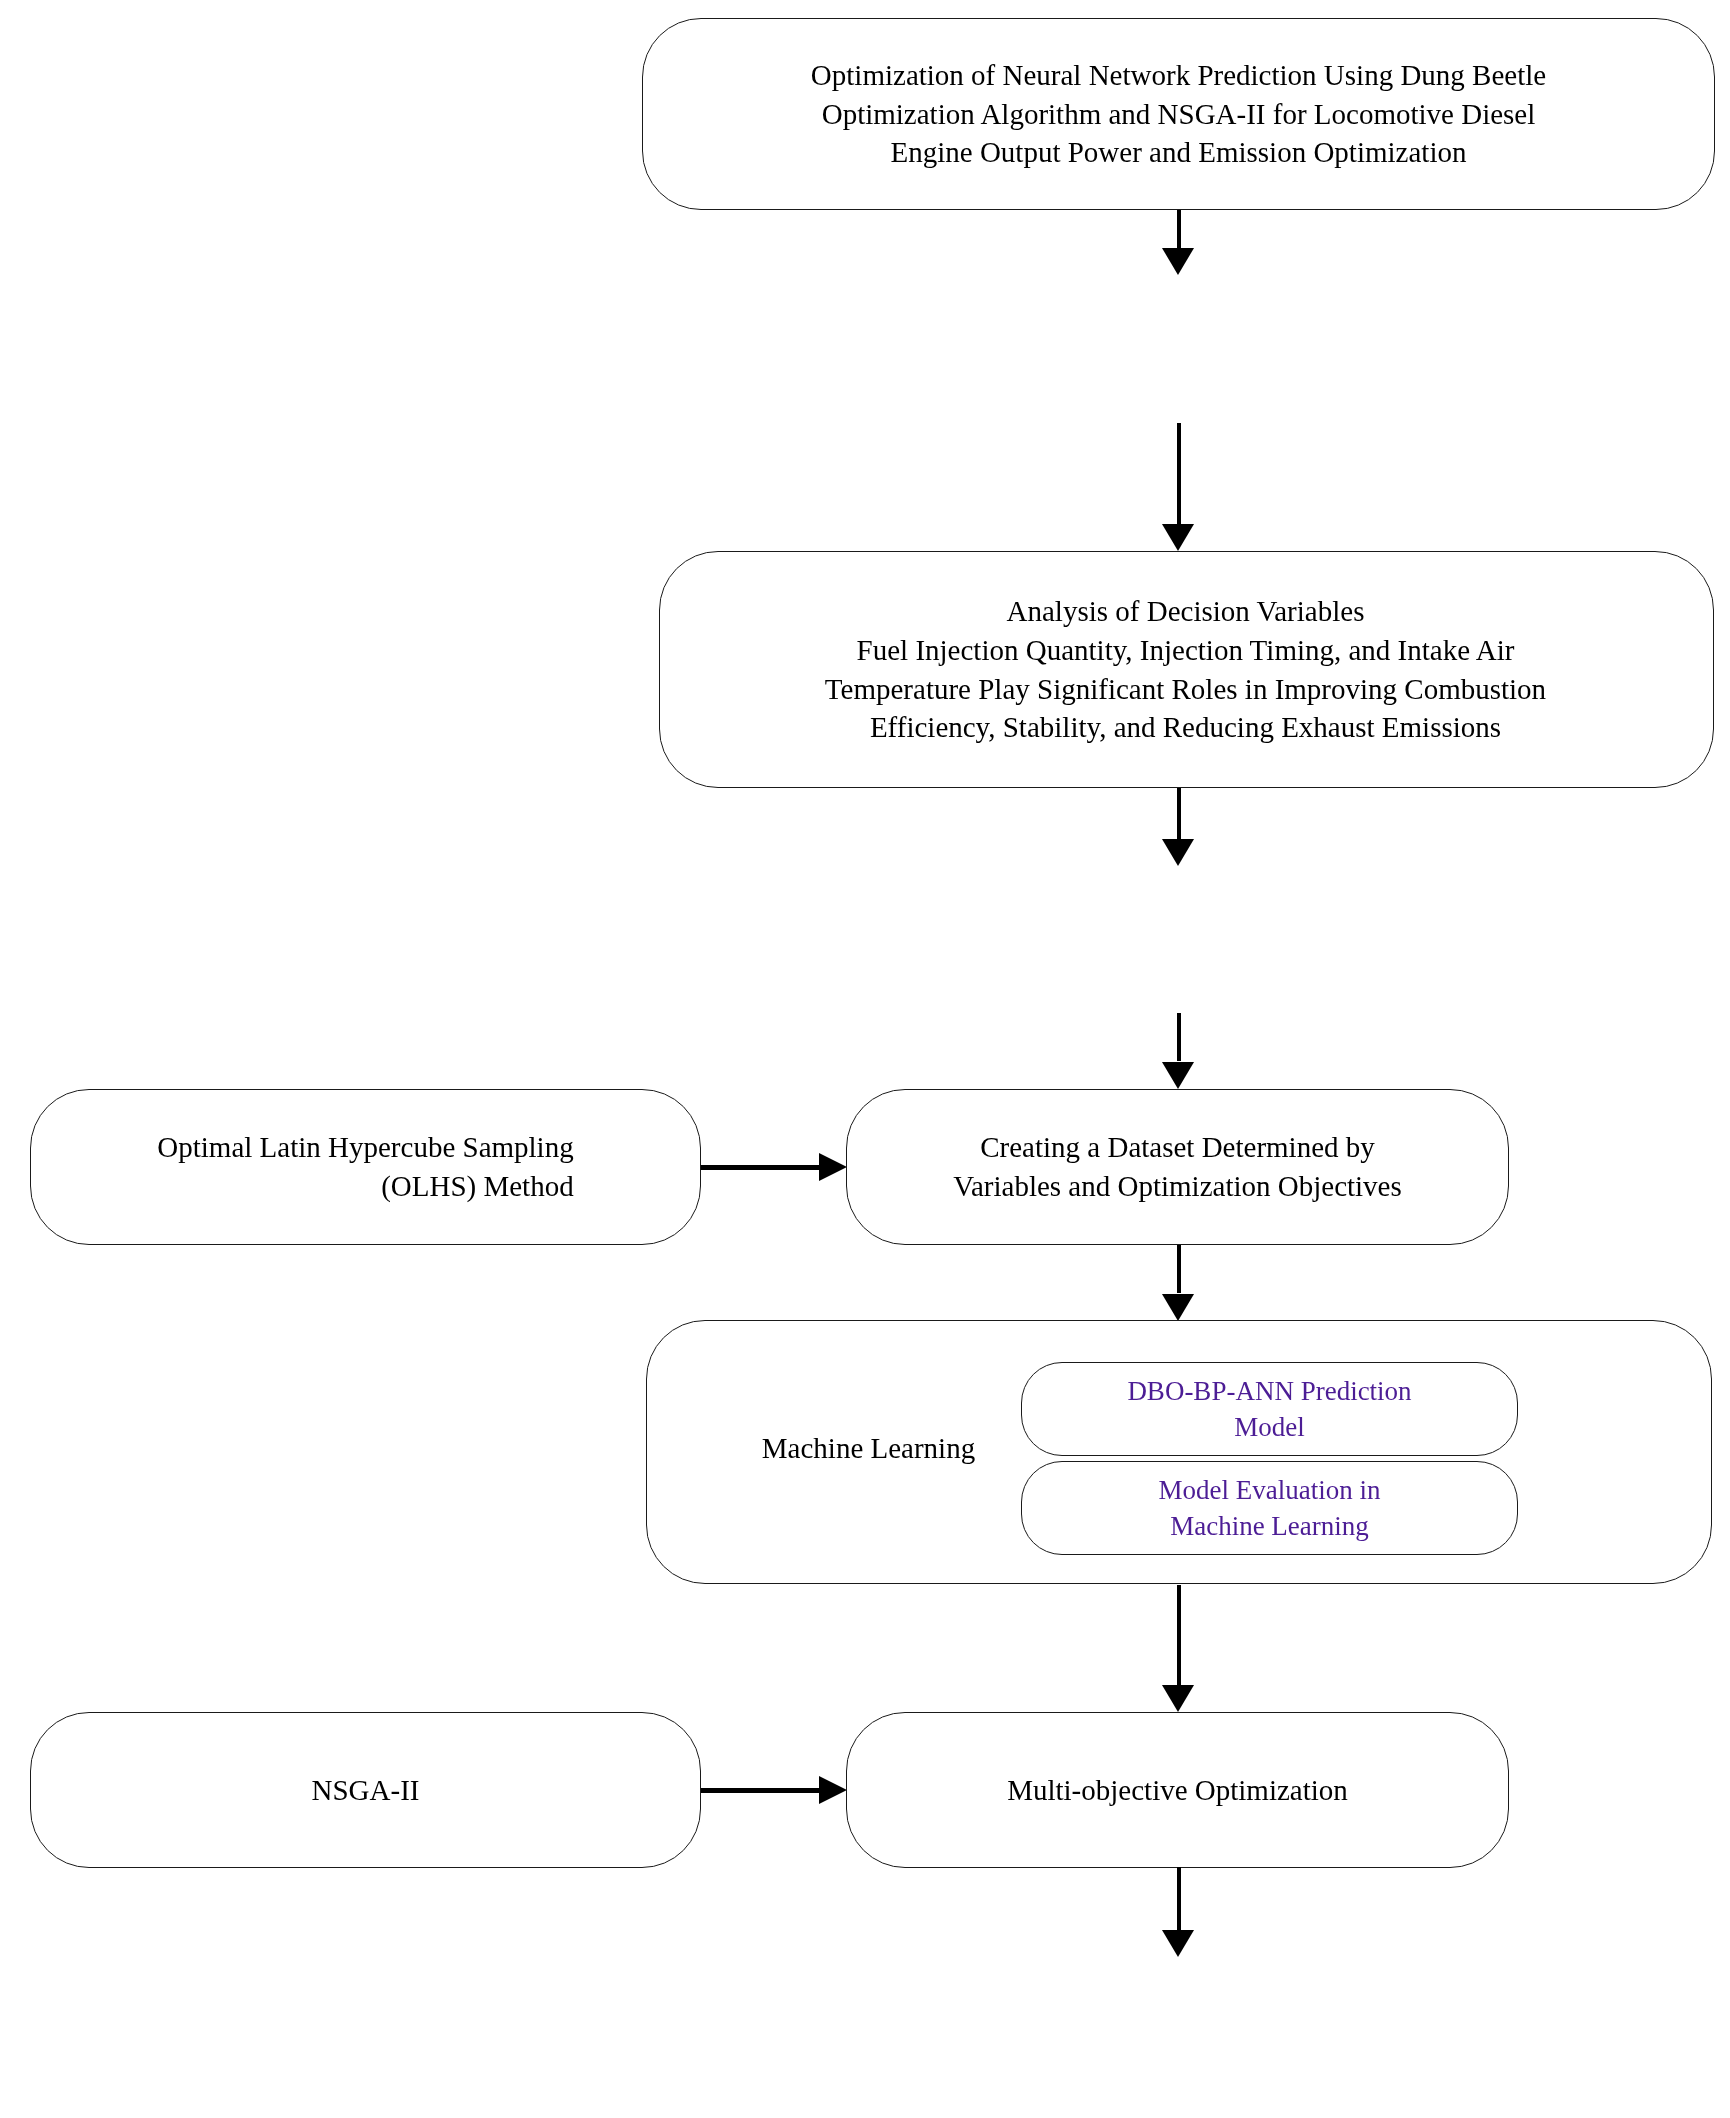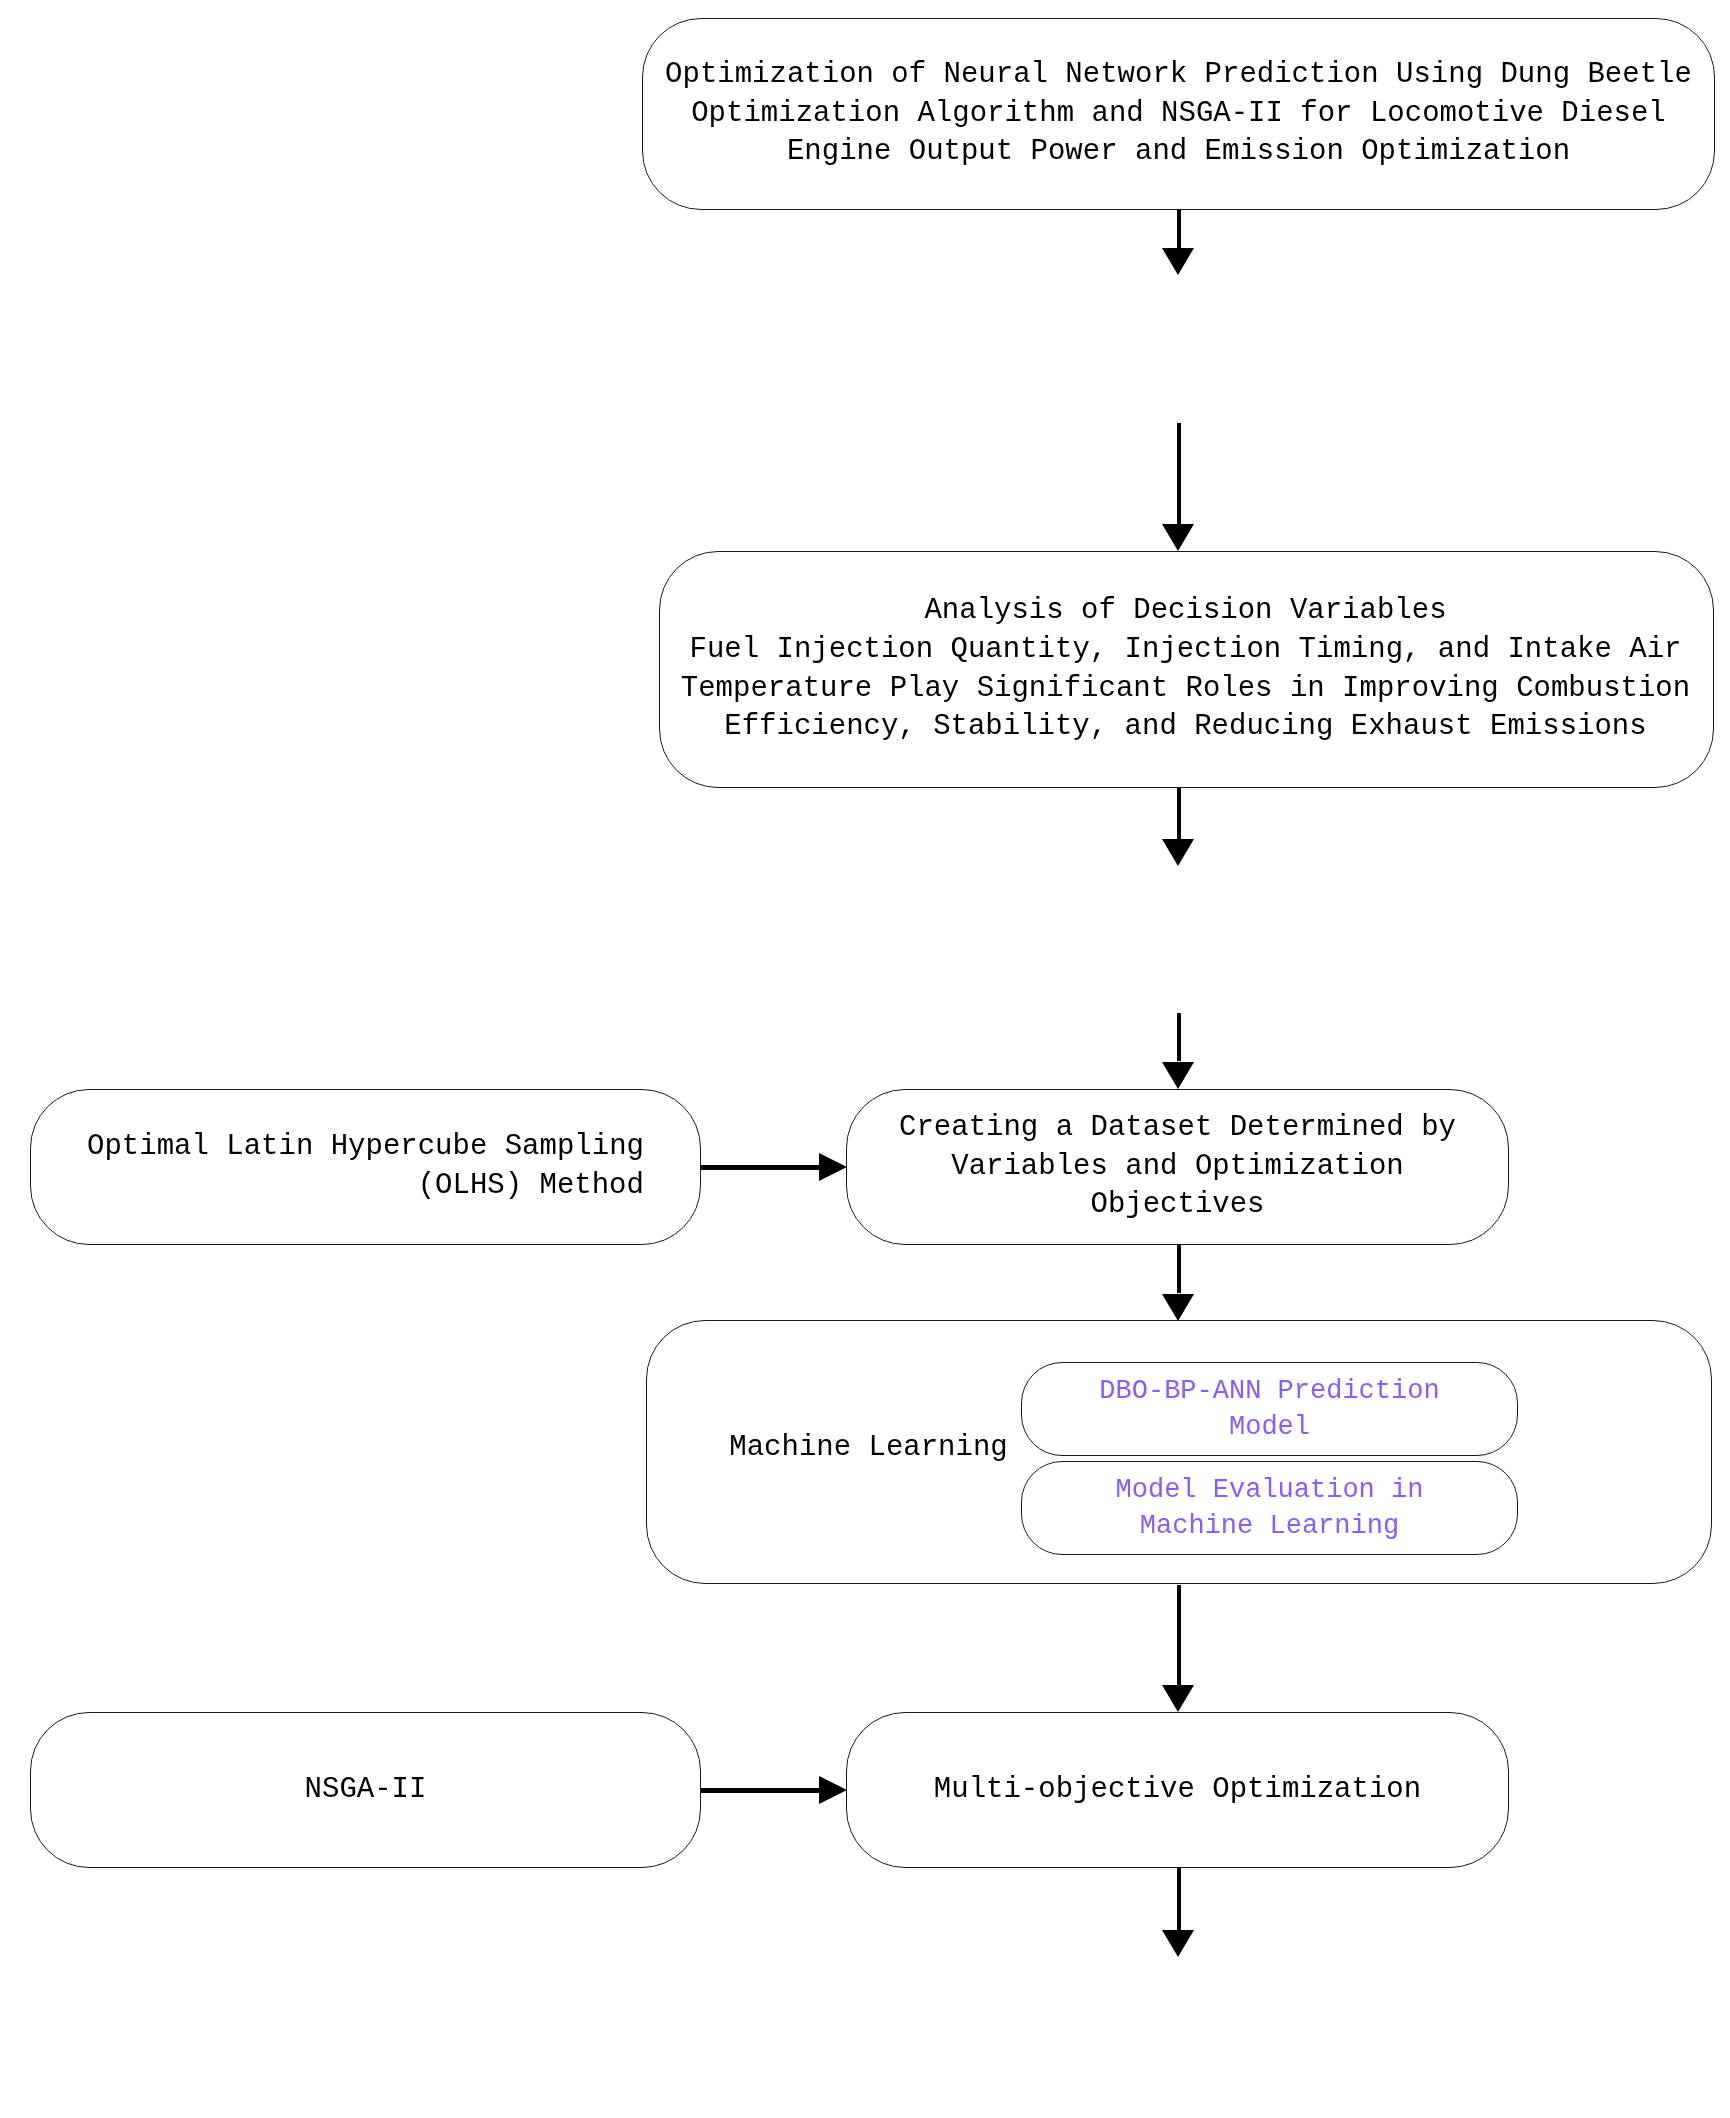--- a/index.html
+++ b/index.html
@@ -5,21 +5,21 @@
   html, body {
     margin: 0;
     padding: 0;
     background: #ffffff;
   }
   #canvas {
     position: relative;
     width: 1730px;
     height: 2119px;
     background: #ffffff;
-    font-family: Liberation Mono, monospace;
+    font-family: Liberation Serif, serif;
     overflow: hidden;
   }
   .node {
     position: absolute;
     box-sizing: border-box;
     border: 1.8px solid #1a1a1a;
     border-radius: 59px;
     background: #ffffff;
     display: flex;
     align-items: center;
@@ -38,21 +38,21 @@
   .subnode {
     position: absolute;
     box-sizing: border-box;
     border: 1.8px solid #1a1a1a;
     border-radius: 41px;
     background: #ffffff;
     display: flex;
     align-items: center;
     justify-content: center;
     text-align: center;
-    color: #8b5cf6;
+    color: #4c1d95;
     font-size: 27px;
     line-height: 1.34;
     padding: 3.5px 14px;
     white-space: pre-line;
   }
   .group-label {
     position: absolute;
     color: #000000;
     font-size: 29px;
     line-height: 1.34;

